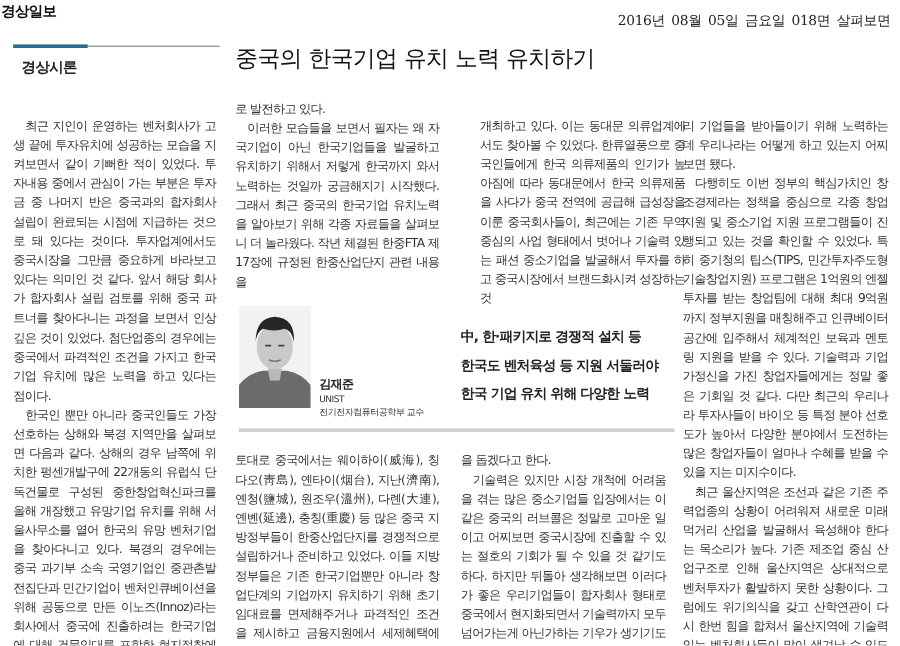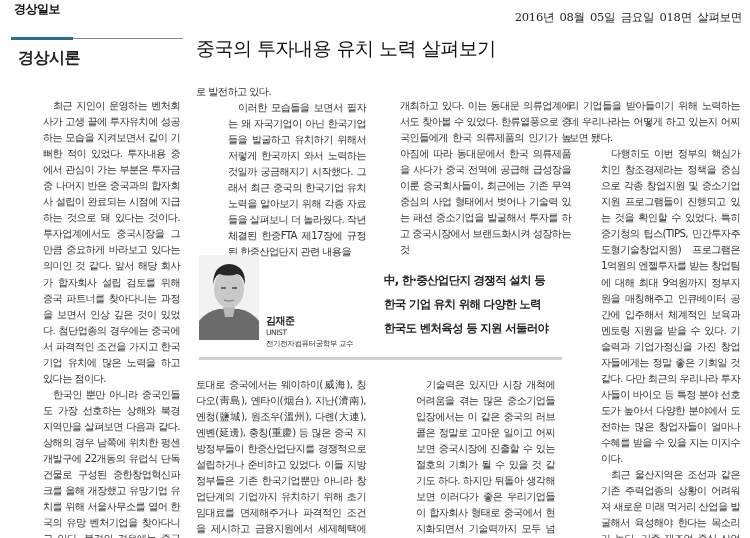--- a/index.html
+++ b/index.html
@@ -1,25 +1,25 @@
 <!DOCTYPE html>
 <html><head>
 <meta charset="utf-8">
 <style>
   html, body { margin:0; padding:0; background:#ffffff; }
   body { width:750px; height:538px; overflow:hidden; position:relative; font-family:"DejaVu Sans", sans-serif; color:#1a1a1a; }
-  .paper-name { position:absolute; left:14px; top:1px; font-size:12px; font-weight:bold; letter-spacing:-0.5px; color:#111; }
+  .paper-name { position:absolute; left:1px; top:1px; font-size:12px; font-weight:bold; letter-spacing:-0.5px; color:#111; }
   .dateline { position:absolute; right:8px; top:10px; font-family:"DejaVu Serif", serif; font-size:11.5px; color:#222; letter-spacing:-0.3px; word-spacing:2px; }
   .section-rule { position:absolute; left:11px; top:38px; width:172px; height:1px; background:#888; }
   .section-rule-accent { position:absolute; left:11px; top:37px; width:62px; height:3px; background:#2a6e8f; }
-  .section-label { position:absolute; left:18px; top:48px; font-size:16px; font-weight:bold; color:#222; letter-spacing:-0.5px; }
+  .section-label { position:absolute; left:18px; top:48px; font-size:12px; font-weight:bold; color:#222; letter-spacing:-0.5px; }
   .headline { position:absolute; left:196px; top:36px; font-size:19px; color:#111; letter-spacing:-0.5px; white-space:nowrap; }
   .col { position:absolute; font-family:"DejaVu Sans", sans-serif; font-size:10.2px; line-height:16.05px; color:#333; letter-spacing:-0.6px; text-align:justify; }
   .col p { margin:0; }
-  .col .ind { text-indent:10px;margin-left:32px; }
+  .col .ind { text-indent:10px; }
   .col1 { left:11px; top:98px; width:169px; }
   .col2 { left:196px; top:84px; width:170px; }
   .col3 { left:400px; top:98px; width:171px; }
   .col4 { left:569px; top:98px; width:171px; }
   .col2b { left:196px; top:377px; width:170px; }
   .col3b { left:384px; top:377px; width:171px; }
   .photo { position:absolute; left:199px; top:255px; width:60px; height:85px; background:linear-gradient(180deg,#f4f4f4 0%,#f4f4f4 100%); overflow:hidden; }
   .photo svg { display:block; }
   .author { position:absolute; left:266px; top:314px; }
   .author-name { font-size:10px; font-weight:bold; color:#222; line-height:13px; letter-spacing:-0.5px; }
@@ -32,21 +32,21 @@
 </head>
 <body>
 
 <div class="paper-name">경상일보</div>
 <div class="dateline">2016년 08월 05일 금요일 018면 살펴보면</div>
 
 <div class="section-rule"></div>
 <div class="section-rule-accent"></div>
 <div class="section-label">경상시론</div>
 
-<h1 class="headline" style="margin:0;font-weight:normal;">중국의 투자내용 유치 노력 살펴보기</h1>
+<h1 class="headline" style="margin:0;font-weight:normal;">중국의 한국기업 유치 노력 유치하기</h1>
 
 <div class="col col1">
   <p class="ind">최근 지인이 운영하는 벤처회사가 고생 끝에 투자유치에 성공하는 모습을 지켜보면서 같이 기뻐한 적이 있었다. 투자내용 중에서 관심이 가는 부분은 투자금 중 나머지 반은 중국과의 합자회사 설립이 완료되는 시점에 지급하는 것으로 돼 있다는 것이다. 투자업계에서도 중국시장을 그만큼 중요하게 바라보고 있다는 의미인 것 같다. 앞서 해당 회사가 합자회사 설립 검토를 위해 중국 파트너를 찾아다니는 과정을 보면서 인상 깊은 것이 있었다. 첨단업종의 경우에는 중국에서 파격적인 조건을 가지고 한국기업 유치에 많은 노력을 하고 있다는 점이다.</p>
   <p class="ind">한국인 뿐만 아니라 중국인들도 가장 선호하는 상해와 북경 지역만을 살펴보면 다음과 같다. 상해의 경우 남쪽에 위치한 펑센개발구에 22개동의 유럽식 단독건물로 구성된 중한창업혁신파크를 올해 개장했고 유망기업 유치를 위해 서울사무소를 열어 한국의 유망 벤처기업을 찾아다니고 있다. 북경의 경우에는 중국 과기부 소속 국영기업인 중관촌발전집단과 민간기업이 벤처인큐베이션을 위해 공동으로 만든 이노즈(Innoz)라는 회사에서 중국에 진출하려는 한국기업에 대해 건물임대를 포함한 현지정착에서 투자까지 패키지로 지원해 주는 것을 볼 수 있었다.</p>
 
 </div>
 
 <div class="col col2">
   <p>로 발전하고 있다.</p>
   <p class="ind">이러한 모습들을 보면서 필자는 왜 자국기업이 아닌 한국기업들을 발굴하고 유치하기 위해서 저렇게 한국까지 와서 노력하는 것일까 궁금해지기 시작했다. 그래서 최근 중국의 한국기업 유치노력을 알아보기 위해 각종 자료들을 살펴보니 더 놀라웠다. 작년 체결된 한중FTA 제17장에 규정된 한중산업단지 관련 내용을</p>
@@ -68,33 +68,34 @@
   </svg>
 </div>
 
 <div class="author">
   <div class="author-name">김재준</div>
   <div class="author-org">UNIST</div>
   <div class="author-title">전기전자컴퓨터공학부 교수</div>
 </div>
 
 <div class="pull-quote">
-  <div>中, 한·중산업단지 경쟁적 설치 등</div>
+  <div>中, 한·패키지로 경쟁적 설치 등</div>
+  <div>한국도 벤처육성 등 지원 서둘러야</div>
   <div>한국 기업 유치 위해 다양한 노력</div>
-  <div>한국도 벤처육성 등 지원 서둘러야</div>
 </div>
 
 <div class="bar-left"></div>
 <div class="bar-right"></div>
 
 <div class="col col2b">
   <p>토대로 중국에서는 웨이하이(威海), 칭다오(靑島), 옌타이(烟台), 지난(濟南), 옌청(鹽城), 원조우(溫州), 다롄(大連), 옌볜(延邊), 충칭(重慶) 등 많은 중국 지방정부들이 한중산업단지를 경쟁적으로 설립하거나 준비하고 있었다. 이들 지방정부들은 기존 한국기업뿐만 아니라 창업단계의 기업까지 유치하기 위해 초기 임대료를 면제해주거나 파격적인 조건을 제시하고 금융지원에서 세제혜택에 이르는 전폭적인 지원을 약속하면서 각종 설명회를</p>
 </div>
 
 <div class="col col3b">
+  <p>을 돕겠다고 한다.</p>
   <p class="ind">기술력은 있지만 시장 개척에 어려움을 겪는 많은 중소기업들 입장에서는 이 같은 중국의 러브콜은 정말로 고마운 일이고 어찌보면 중국시장에 진출할 수 있는 절호의 기회가 될 수 있을 것 같기도 하다. 하지만 뒤돌아 생각해보면 이러다가 좋은 우리기업들이 합자회사 형태로 중국에서 현지화되면서 기술력까지 모두 넘어가는게 아닌가하는 기우가 생기기도 한다. 그런 가운데 중국이 이렇게 열심히 우</p>
 </div>
 
 <div class="col col4">
   <p>리 기업들을 받아들이기 위해 노력하는데 우리나라는 어떻게 하고 있는지 어찌보면 됐다.</p>
   <p class="ind">다행히도 이번 정부의 핵심가치인 창조경제라는 정책을 중심으로 각종 창업지원 및 중소기업 지원 프로그램들이 진행되고 있는 것을 확인할 수 있었다. 특히 중기청의 팁스(TIPS, 민간투자주도형기술창업지원) 프로그램은 1억원의 엔젤투자를 받는 창업팀에 대해 최대 9억원까지 정부지원을 매칭해주고 인큐베이터 공간에 입주해서 체계적인 보육과 멘토링 지원을 받을 수 있다. 기술력과 기업가정신을 가진 창업자들에게는 정말 좋은 기회일 것 같다. 다만 최근의 우리나라 투자사들이 바이오 등 특정 분야 선호도가 높아서 다양한 분야에서 도전하는 많은 창업자들이 얼마나 수혜를 받을 수 있을 지는 미지수이다.</p>
   <p class="ind">최근 울산지역은 조선과 같은 기존 주력업종의 상황이 어려워져 새로운 미래 먹거리 산업을 발굴해서 육성해야 한다는 목소리가 높다. 기존 제조업 중심 산업구조로 인해 울산지역은 상대적으로 벤처투자가 활발하지 못한 상황이다. 그럼에도 위기의식을 갖고 산학연관이 다시 한번 힘을 합쳐서 울산지역에 기술력 있는 벤처회사들이 많이 생겨날 수 있도록 노력한다면 모두가 그리는 미래 먹거리 산업의 모습이 그려지지 않을까 생각해본다.</p>
 </div>
 
 </body></html>

